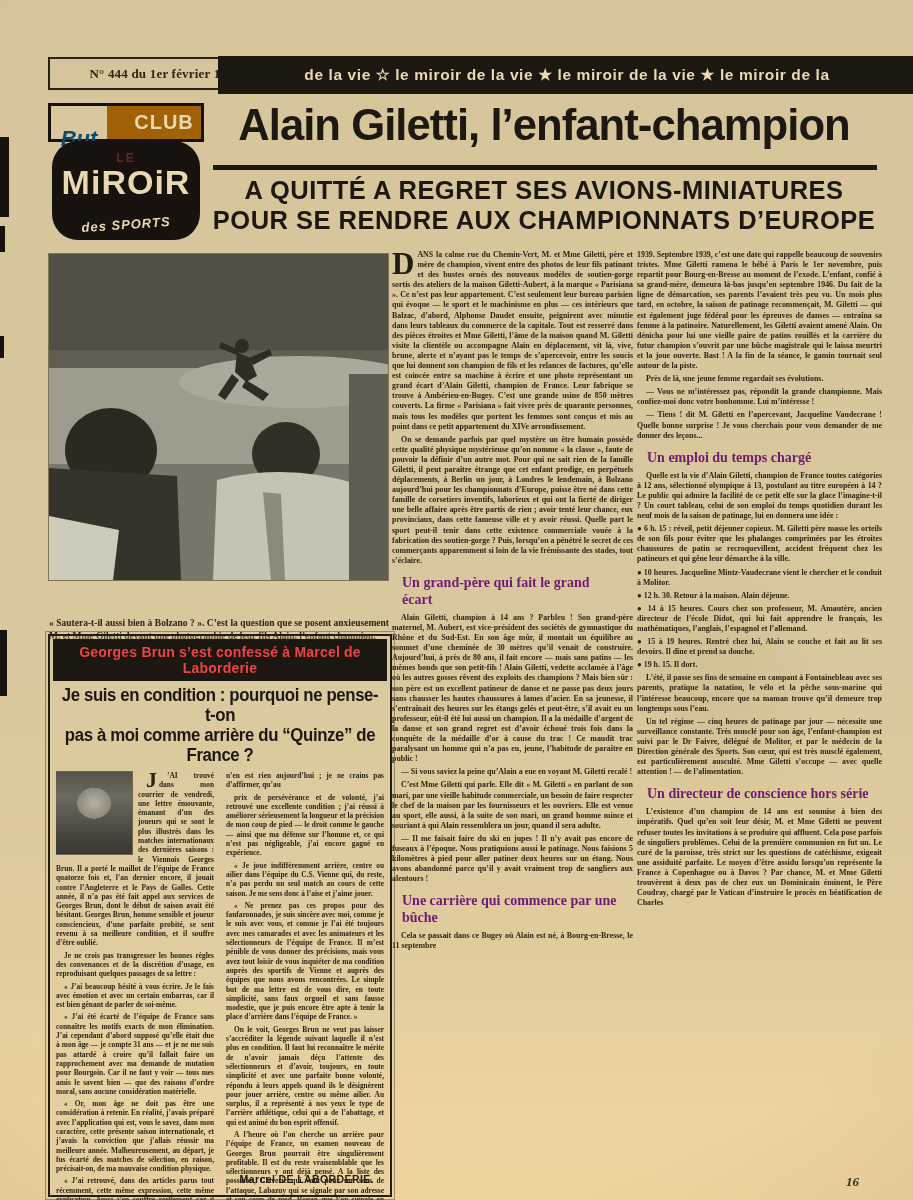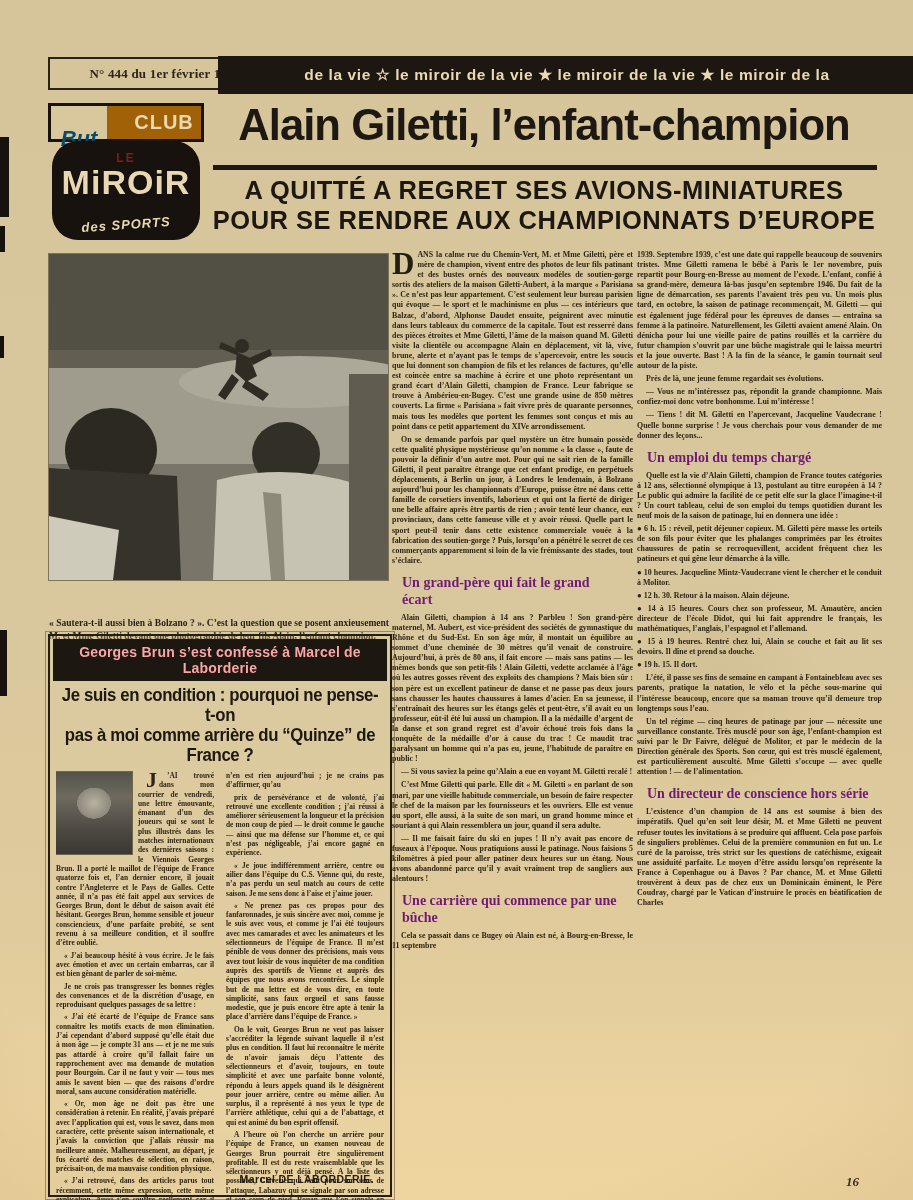--- a/index.html
+++ b/index.html
@@ -70,21 +70,21 @@
   .dropcap{float:left;font:700 31px/25px "Liberation Serif",serif;margin:1px 3px 0 0;color:#241d12;}
   .crosshead{font:700 14px/17px "Liberation Serif",serif;text-align:left;text-indent:0 !important;
     margin:8px 10px 5px !important;color:#701a75;}
   .colA{left:392px;top:250px;width:241px;height:903px;}
   .colB{left:637px;top:250px;width:245px;height:925px;}
 
   
   .brunbox{position:absolute;left:48px;top:634px;width:340px;height:559px;
     border:2px solid #241d12;outline:1px solid rgba(70,56,34,.45);outline-offset:2px;
     background:rgba(224,208,166,.25);}
-  .brun-kicker{margin:3px;background:#1c1710;color:#fca5a5;text-align:center;
+  .brun-kicker{margin:3px;background:#1c1710;color:#ef4444;text-align:center;
     font:700 14px/16px "Liberation Sans",sans-serif;letter-spacing:.2px;padding:5px 2px;}
   .brun-headline{margin:4px 2px 6px;text-align:center;color:#1d1811;
     font:700 17.5px/20px "Liberation Sans",sans-serif;letter-spacing:-.4px;transform:scaleX(.96);}
   .bruncols{margin:0 6px;column-count:2;column-gap:12px;height:438px;overflow:hidden;
     text-align:justify;font:700 7.4px/9.3px "Liberation Serif",serif;color:#2e2517;}
   .bruncols p{margin:0 0 3px;text-indent:8px;}
   .brunphoto{float:left;width:76px;height:82px;margin:1px 6px 2px 0;
     background:
       radial-gradient(40% 34% at 50% 38%, #b7b2a2 0%, #8d897c 55%, rgba(0,0,0,0) 56%),
       linear-gradient(180deg,#55524a 0%,#6e6a5f 30%,#49463f 75%,#3a3833 100%);
@@ -191,22 +191,22 @@
 
 <div class="brunbox">
   <div class="brun-kicker">Georges Brun s’est confessé à Marcel de Laborderie</div>
   <div class="brun-headline">
     <div>Je suis en condition : pourquoi ne pense-t-on</div>
     <div>pas à moi comme arrière du “Quinze” de France ?</div>
   </div>
   <div class="bruncols">
     <div class="brunphoto"></div>
     <p class="nodent"><span class="dropJ">J</span><span>’AI trouvé dans mon courrier de vendredi, une lettre émouvante, émanant d’un des joueurs qui se sont le plus illustrés dans les matches internationaux des dernières saisons : le Viennois Georges Brun. Il a porté le maillot de l’équipe de France quatorze fois et, l’an dernier encore, il jouait contre l’Angleterre et le Pays de Galles. Cette année, il n’a pas été fait appel aux services de Georges Brun, dont le début de saison avait été hésitant. Georges Brun, homme sensible et joueur consciencieux, d’une parfaite probité, se sent revenu à sa meilleure condition, et il souffre d’être oublié.</span></p>
+    <p>Je ne crois pas transgresser les bonnes règles des convenances et de la discrétion d’usage, en reproduisant quelques passages de sa lettre :</p>
     <p>« J’ai beaucoup hésité à vous écrire. Je le fais avec émotion et avec un certain embarras, car il est bien gênant de parler de soi-même.</p>
-    <p>Je ne crois pas transgresser les bonnes règles des convenances et de la discrétion d’usage, en reproduisant quelques passages de sa lettre :</p>
     <p>« J’ai été écarté de l’équipe de France sans connaître les motifs exacts de mon élimination. J’ai cependant d’abord supposé qu’elle était due à mon âge — je compte 31 ans — et je ne me suis pas attardé à croire qu’il fallait faire un rapprochement avec ma demande de mutation pour Bourgoin. Car il ne faut y voir — tous mes amis le savent bien — que des raisons d’ordre moral, sans aucune considération matérielle.</p>
     <p>« Or, mon âge ne doit pas être une considération à retenir. En réalité, j’avais préparé avec l’application qui est, vous le savez, dans mon caractère, cette présente saison internationale, et j’avais la conviction que j’allais réussir ma meilleure année. Malheureusement, au départ, je fus écarté des matches de sélection, en raison, précisait-on, de ma mauvaise condition physique.</p>
     <p>« J’ai retrouvé, dans des articles parus tout récemment, cette même expression, cette même explication. Aussi j’en souffre réellement car il n’en est rien aujourd’hui ; je ne crains pas d’affirmer, qu’au</p>
     <p class="nodent">prix de persévérance et de volonté, j’ai retrouvé une excellente condition ; j’ai réussi à améliorer sérieusement la longueur et la précision de mon coup de pied — le droit comme le gauche — ainsi que ma défense sur l’homme et, ce qui n’est pas négligeable, j’ai encore gagné en expérience.</p>
     <p>« Je joue indifféremment arrière, centre ou ailier dans l’équipe du C.S. Vienne qui, du reste, n’a pas perdu un seul match au cours de cette saison. Je me sens donc à l’aise et j’aime jouer.</p>
     <p>« Ne prenez pas ces propos pour des fanfaronnades, je suis sincère avec moi, comme je le suis avec vous, et comme je l’ai été toujours avec mes camarades et avec les animateurs et les sélectionneurs de l’équipe de France. Il m’est pénible de vous donner des précisions, mais vous avez tout loisir de vous inquiéter de ma condition auprès des sportifs de Vienne et auprès des équipes que nous avons rencontrées. Le simple but de ma lettre est de vous dire, en toute simplicité, sans faux orgueil et sans fausse modestie, que je puis encore être apte à tenir la place d’arrière dans l’équipe de France. »</p>
     <p>On le voit, Georges Brun ne veut pas laisser s’accréditer la légende suivant laquelle il n’est plus en condition. Il faut lui reconnaître le mérite de n’avoir jamais déçu l’attente des sélectionneurs et d’avoir, toujours, en toute simplicité et avec une parfaite bonne volonté, répondu à leurs appels quand ils le désignèrent pour jouer arrière, centre ou même ailier. Au surplus, il a représenté à nos yeux le type de l’arrière athlétique, celui qui a de l’abattage, et qui est animé du bon esprit offensif.</p>
     <p>A l’heure où l’on cherche un arrière pour l’équipe de France, un examen nouveau de Georges Brun pourrait être singulièrement profitable. Il est du reste vraisemblable que les sélectionneurs y ont déjà pensé. A la liste des possibles, Claverie qui vaut pour son sens de l’attaque, Labazuy qui se signale par son adresse et son coup de pied, Rouan que l’on signale en forme à Narbonne, ajoutons donc le Viennois Georges Brun dont le brillant comportement de la dernière saison reste présent à notre mémoire. Georges Brun, en forme, tirerait d’embarras nos sélectionneurs.</p>
   </div>
   <div class="brunsig">Marcel DE LABORDERIE.</div>

